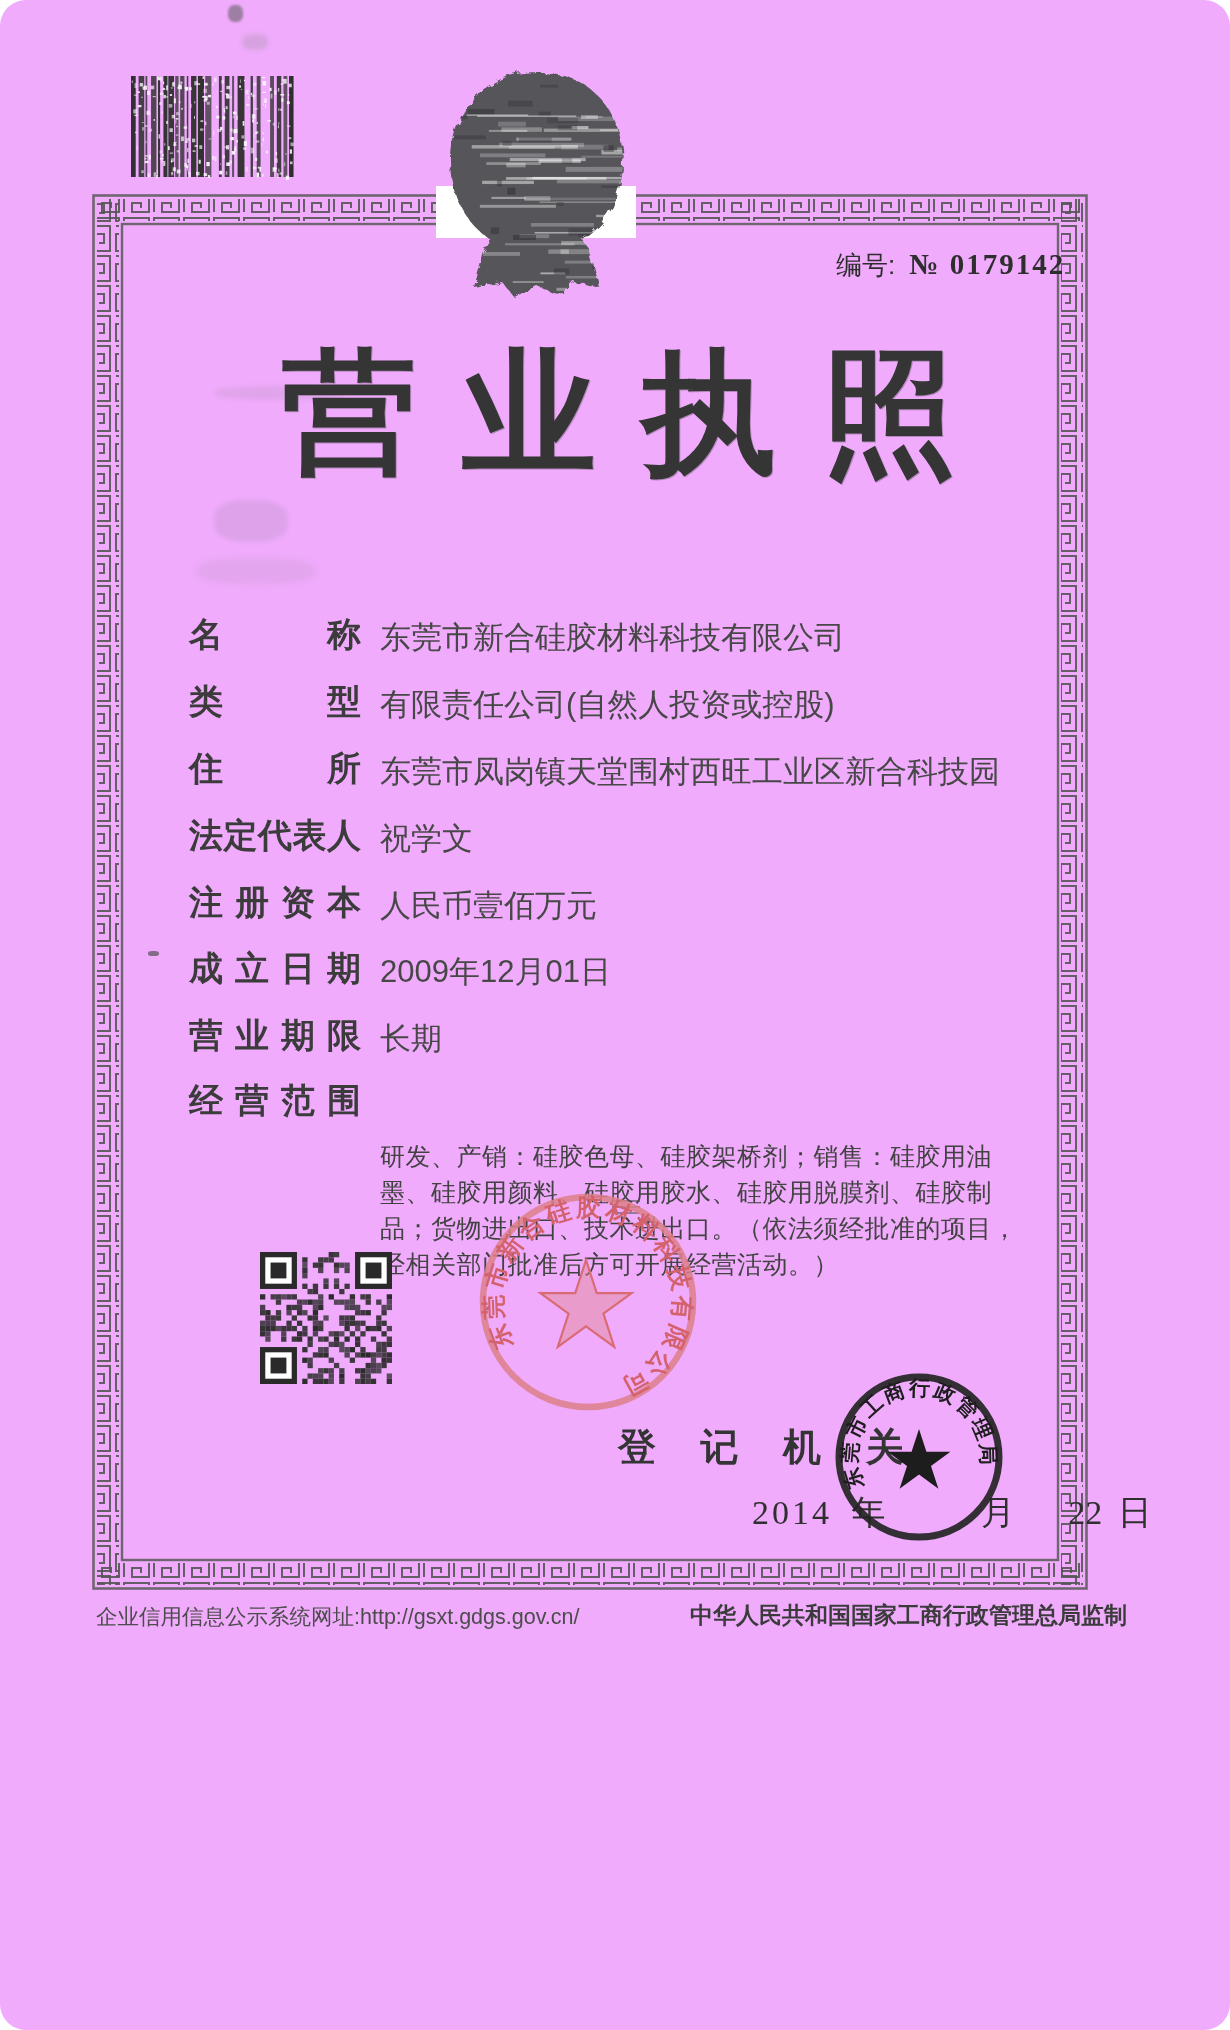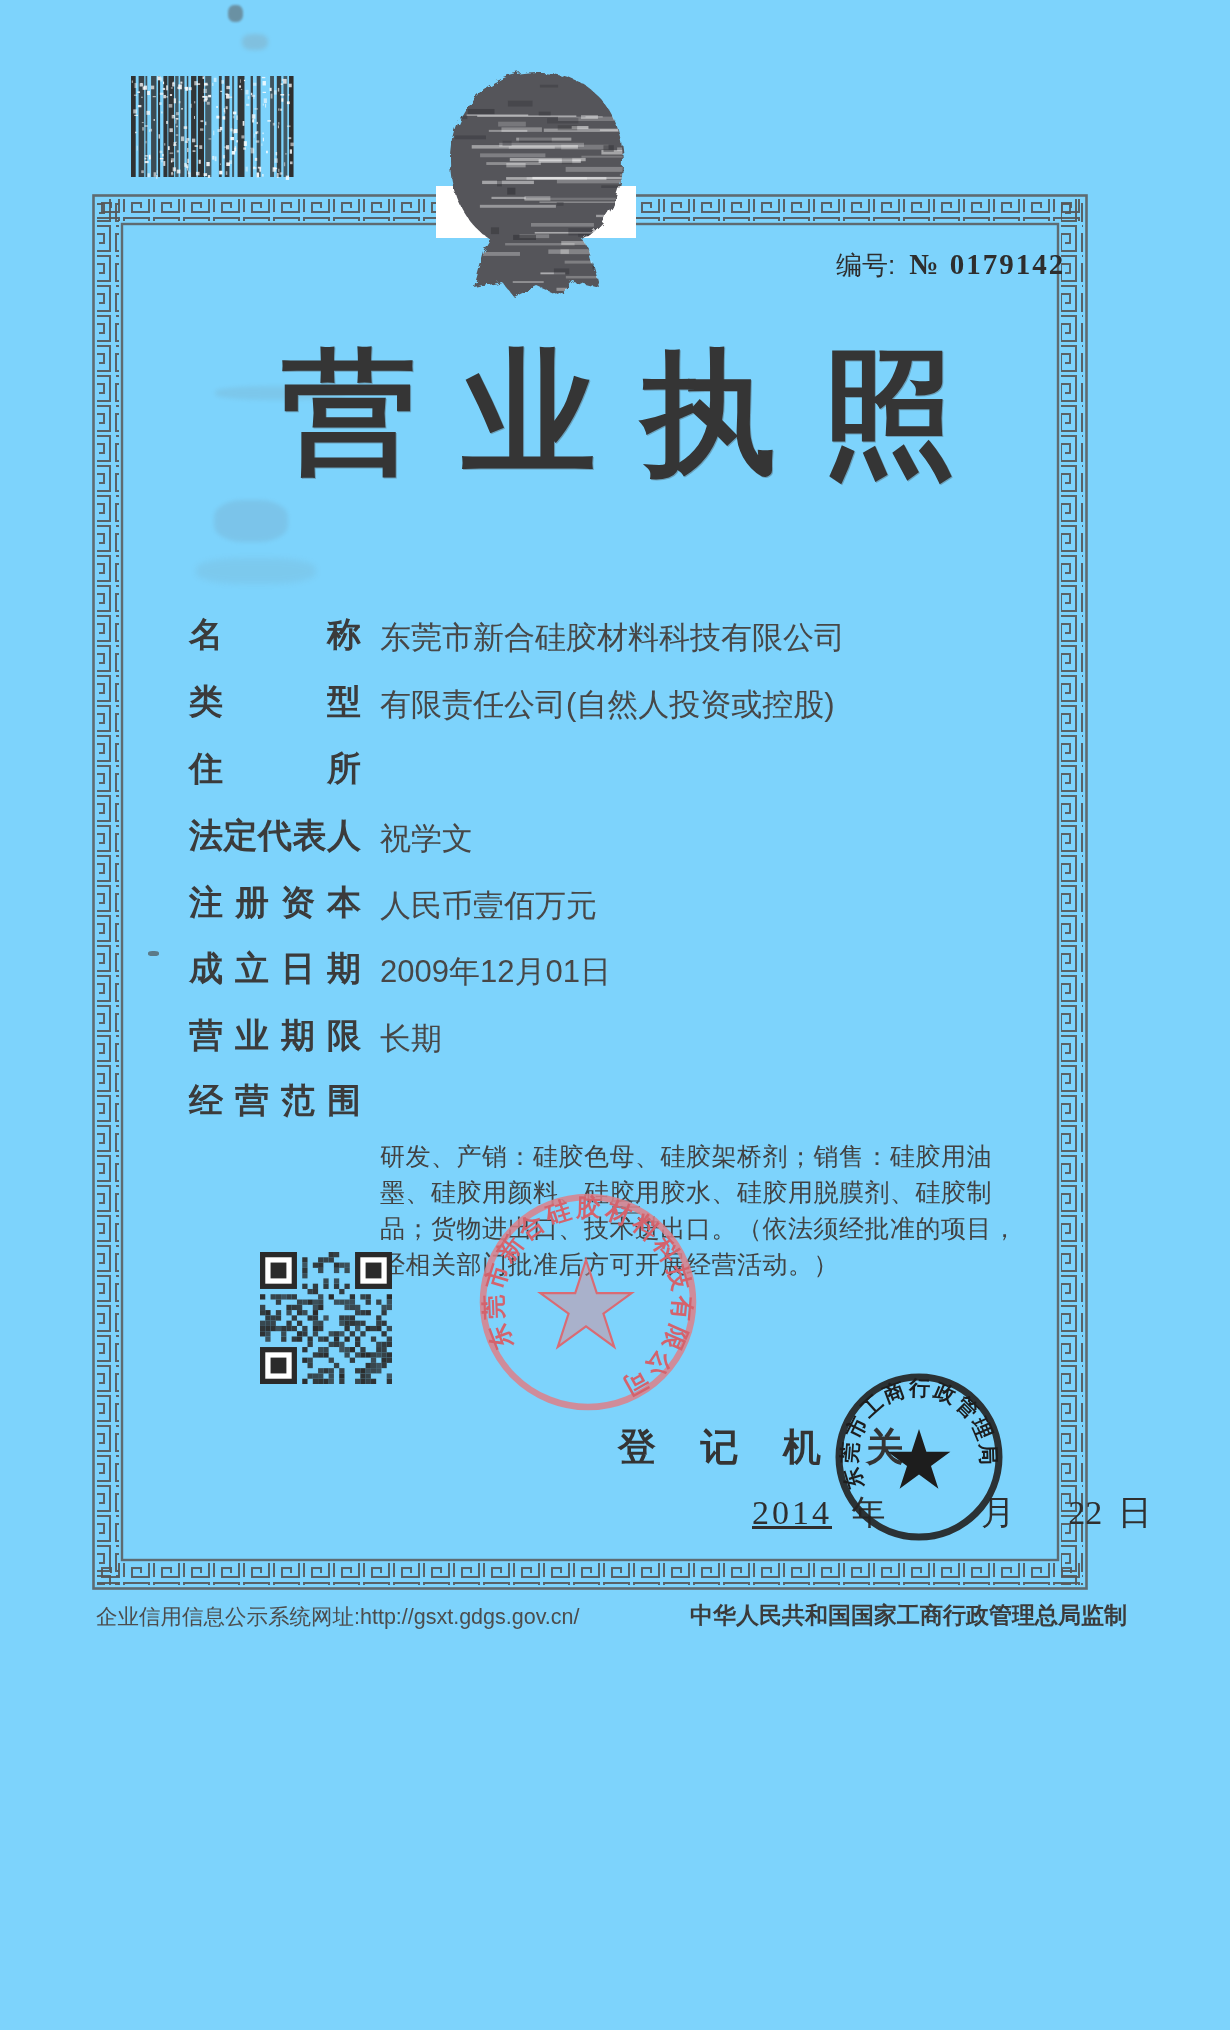--- a/index.html
+++ b/index.html
@@ -1,17 +1,17 @@
 <!DOCTYPE html>
 <html><head>
 <meta charset="utf-8">
 <style>
   html,body{margin:0;padding:0;background:#ffffff;}
-  .canvas{position:relative;width:1230px;height:2030px;background:#7dd3fc;overflow:hidden;
-          font-family:"Liberation Sans",sans-serif;color:#3a3a3a;}
+  .canvas{position:relative;width:1230px;height:2030px;background:#f0abfc;overflow:hidden;
+          font-family:"Liberation Sans",sans-serif;color:#3a3a3a;border-radius:26px;}
   .abs{position:absolute;}
   
   .frame-svg{left:92px;top:194px;}
   .emblem-backing{left:436px;top:186px;width:200px;height:52px;background:#fff;z-index:3;}
   .emblem-svg{left:440px;top:56px;z-index:4;}
   .barcode-svg{left:128px;top:74px;}
   
   .serial{left:836px;top:248px;font-size:26px;color:#2e2e2e;z-index:5;white-space:nowrap;}
   .serial .no{font-family:"Liberation Serif",serif;font-weight:bold;font-size:29px;letter-spacing:2px;margin-left:14px;}
   .title{left:282px;top:324px;width:700px;font-size:134px;font-weight:900;color:#353535;
@@ -33,21 +33,21 @@
   .l7{top:1013px}.v7{top:1018px}
   .l8{top:1078px}
   .scope{top:1138px;width:650px;font-size:25px;line-height:36px;color:#424242;
          letter-spacing:.5px;white-space:normal;}
   
   .qr-svg{left:260px;top:1252px;z-index:5;}
   .red-seal{left:468px;top:1182px;z-index:6;}
   .registry-label{left:618px;top:1422px;font-size:38px;font-weight:600;letter-spacing:17px;
                   color:#343434;z-index:5;white-space:nowrap;}
   .date-line{left:752px;top:1490px;font-size:34px;color:#2f2f2f;z-index:5;white-space:nowrap;}
-  .date-line .yr{font-family:"Liberation Serif",serif;letter-spacing:3px;text-decoration:underline;}
+  .date-line .yr{font-family:"Liberation Serif",serif;letter-spacing:3px;}
   .date-line .u1{margin-left:10px;}
   .date-line .u2{margin-left:86px;}
   .date-line .dd{margin-left:44px;font-family:"Liberation Serif",serif;}
   .date-line .u3{margin-left:6px;}
   .black-stamp{left:824px;top:1362px;z-index:7;}
   .footer-left{left:96px;top:1602px;font-size:21.5px;color:#4c4c4c;z-index:5;white-space:nowrap;}
   .footer-right{left:690px;top:1600px;width:400px;text-align:left;font-size:23px;font-weight:600;
                 color:#3b3b3b;z-index:5;white-space:nowrap;}
   
   .smudge{position:absolute;border-radius:40%;pointer-events:none;}
@@ -453,20 +453,21 @@
   <div class="abs title">营业执照</div>
 
 
   <div class="flabel l1">名称</div>
   <div class="fvalue v1">东莞市新合硅胶材料科技有限公司</div>
 
   <div class="flabel l2">类型</div>
   <div class="fvalue v2">有限责任公司(自然人投资或控股)</div>
 
   <div class="flabel l3">住所</div>
+  <div class="fvalue v3">东莞市凤岗镇天堂围村西旺工业区新合科技园</div>
 
   <div class="flabel l4">法定代表人</div>
   <div class="fvalue v4">祝学文</div>
 
   <div class="flabel l5">注册资本</div>
   <div class="fvalue v5">人民币壹佰万元</div>
 
   <div class="flabel l6">成立日期</div>
   <div class="fvalue v6">2009年12月01日</div>
 

